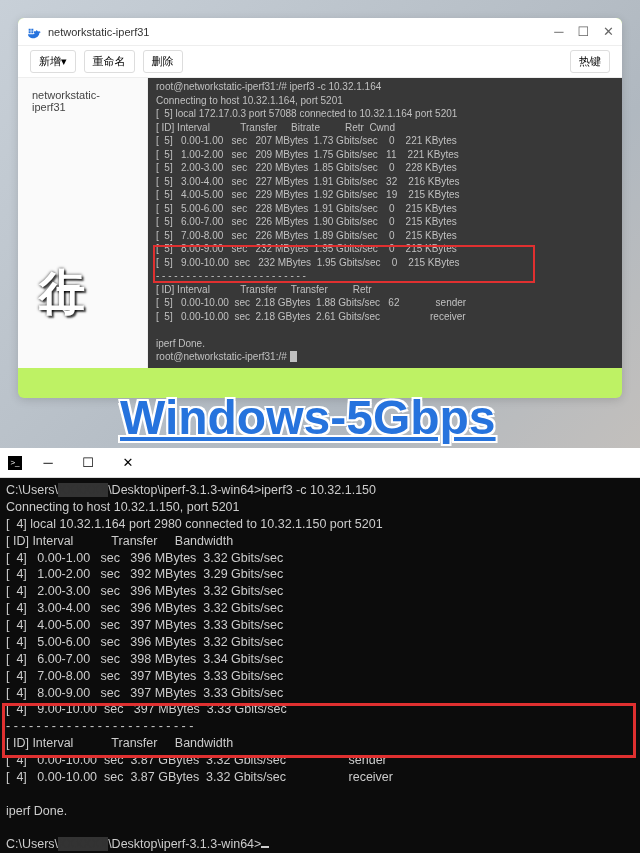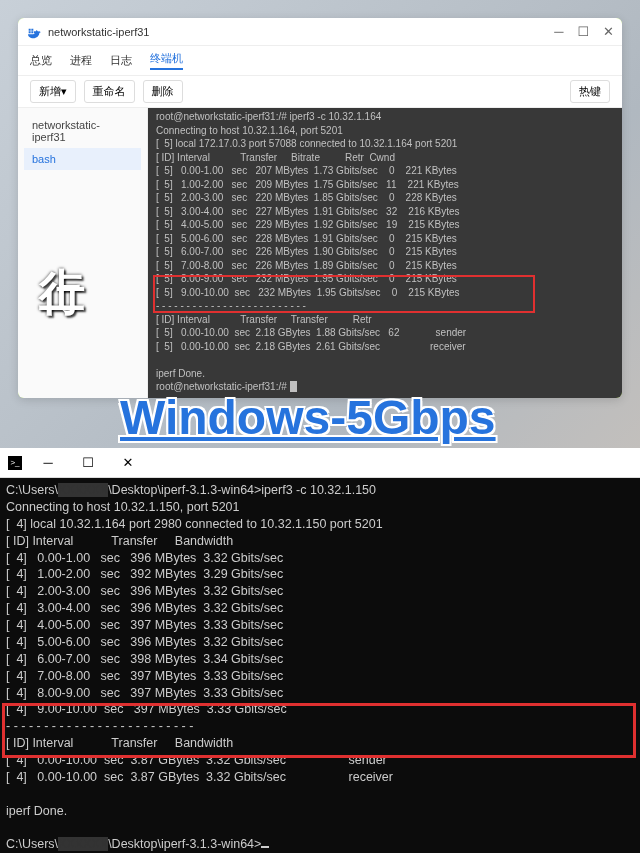--- a/index.html
+++ b/index.html
@@ -231,42 +231,35 @@
         <path fill="#2673dd" d="M4 14h3v-3H4v3zm4 0h3v-3H8v3zm4 0h3v-3h-3v3zm-8-4h3V7H4v3zm4 0h3V7H8v3zM20 11c-1 0-2 .5-2 .5s-.5-2-3-2v2s-1 4-6 4H3c0 3 3 6 8 6s9-4 9-8c1 0 2-1 2-1s-1-1.5-2-1.5z"></path>
       </svg>
     <span class="title-text">networkstatic-iperf31</span>
     <div class="win-btns">
       <span class="win-btn">─</span>
       <span class="win-btn">☐</span>
       <span class="win-btn">✕</span>
     </div>
   </div>
 
-  <div class="tabs-row">
-    <span class="tab">总览</span>
-    <span class="tab">进程</span>
-    <span class="tab">日志</span>
-    <span class="tab active">终端机</span>
-  </div>
 
   <div class="toolbar-row">
     <span class="tool-btn primary">
         <span>新增</span>
         <span>▾</span>
       </span>
     <span class="tool-btn">重命名</span>
     <span class="tool-btn">删除</span>
     <span class="spacer"></span>
     <span class="tool-btn">热键</span>
   </div>
 
   <div class="content-row">
     <div class="sidebar">
       <div class="side-item">networkstatic-iperf31</div>
-      <div class="side-item active">bash</div>
     </div>
     <div class="terminal"><span>root@networkstatic-iperf31:/# iperf3 -c 10.32.1.164</span>
 <span>Connecting to host 10.32.1.164, port 5201</span>
 <span>[  5] local 172.17.0.3 port 57088 connected to 10.32.1.164 port 5201</span>
 <span>[ ID] Interval           Transfer     Bitrate         Retr  Cwnd</span>
 <span>[  5]   0.00-1.00   sec   207 MBytes  1.73 Gbits/sec    0    221 KBytes</span>
 <span>[  5]   1.00-2.00   sec   209 MBytes  1.75 Gbits/sec   11    221 KBytes</span>
 <span>[  5]   2.00-3.00   sec   220 MBytes  1.85 Gbits/sec    0    228 KBytes</span>
 <span>[  5]   3.00-4.00   sec   227 MBytes  1.91 Gbits/sec   32    216 KBytes</span>
 <span>[  5]   4.00-5.00   sec   229 MBytes  1.92 Gbits/sec   19    215 KBytes</span>

